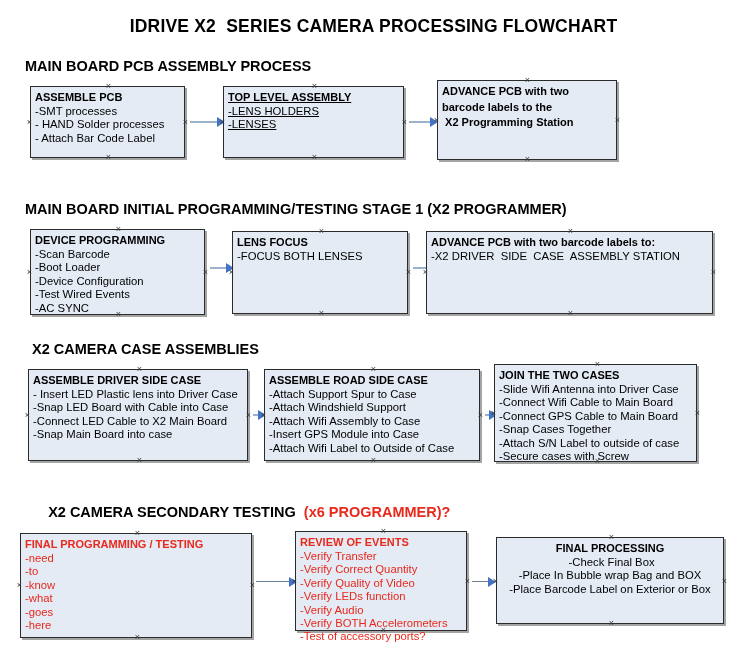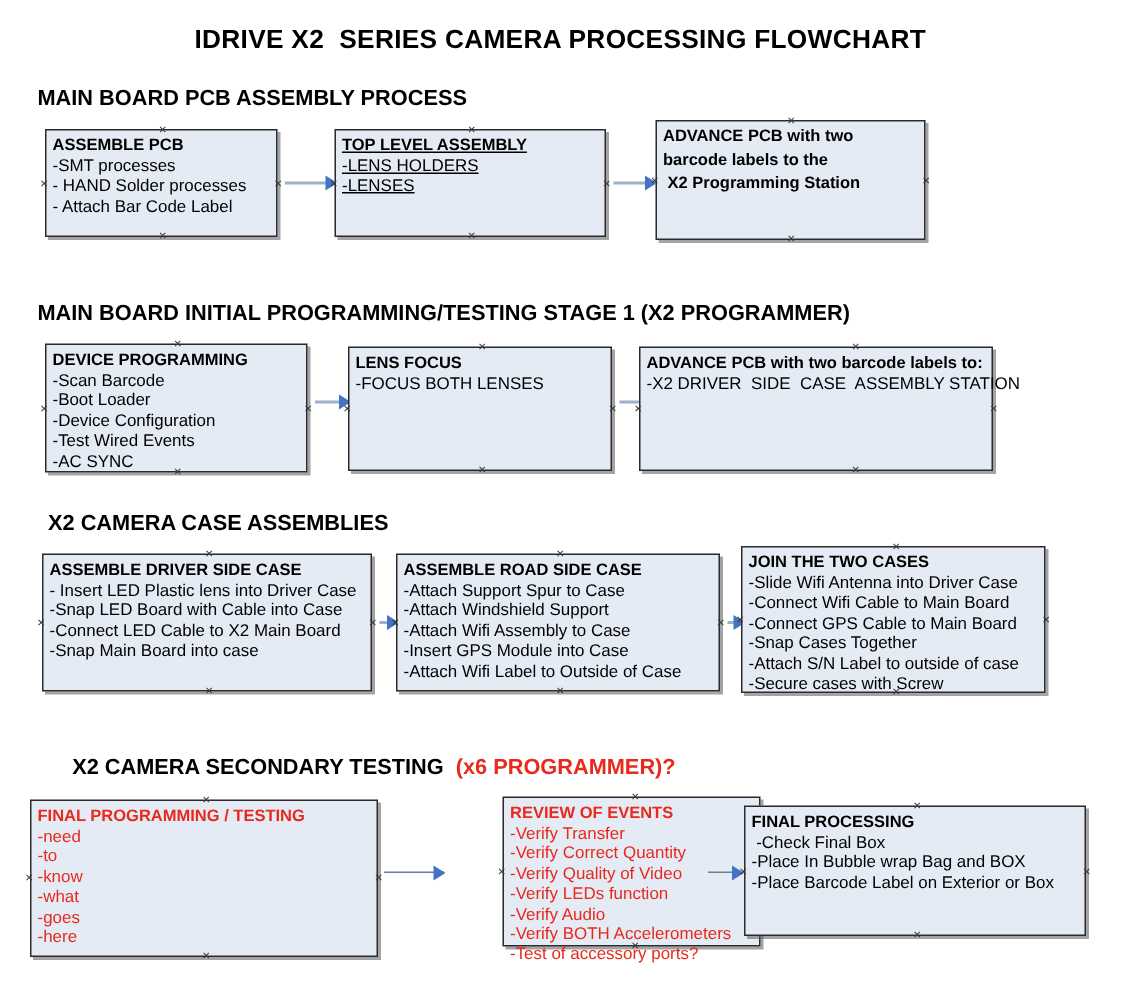--- a/index.html
+++ b/index.html
@@ -179,21 +179,21 @@
     <div class="node-line">-FOCUS BOTH LENSES</div>
     <div class="handle" style="left:85px; top:-4px;"></div>
     <div class="handle" style="left:85px; bottom:-4px;"></div>
     <div class="handle" style="left:-5px; top:37px;"></div>
     <div class="handle" style="right:-5px; top:37px;"></div>
   </div>
 
   <div class="conn" style="left:413px; top:267px; width:22px;"></div>
   <div class="conn-head" style="left:429px; top:263px;"></div>
 
-  <div class="node" style="left:426px; top:231px; width:236px; height:83px;">
+  <div class="node" style="left:426px; top:231px; width:287px; height:83px;">
     <div class="node-title">ADVANCE PCB with two barcode labels to:</div>
     <div class="node-line">-X2 DRIVER  SIDE  CASE  ASSEMBLY STATION</div>
     <div class="handle" style="left:140px; top:-4px;"></div>
     <div class="handle" style="left:140px; bottom:-4px;"></div>
     <div class="handle" style="left:-5px; top:37px;"></div>
     <div class="handle" style="right:-5px; top:37px;"></div>
   </div>
 
   <div class="section-title" style="left:32px; top:341px;">X2 CAMERA CASE ASSEMBLIES</div>
 
@@ -256,39 +256,39 @@
     <div class="node-line">-here</div>
     <div class="handle" style="left:113px; top:-4px;"></div>
     <div class="handle" style="left:113px; bottom:-4px;"></div>
     <div class="handle" style="left:-5px; top:48px;"></div>
     <div class="handle" style="right:-5px; top:48px;"></div>
   </div>
 
   <div class="conn" style="left:256px; top:581px; width:40px; height:1px; background:#6b7f99;"></div>
   <div class="conn-head" style="left:289px; top:577px;"></div>
 
-  <div class="node red" style="left:295px; top:531px; width:172px; height:100px;margin-left:40px;">
+  <div class="node red" style="left:295px; top:531px; width:172px; height:100px;">
     <div class="node-title">REVIEW OF EVENTS</div>
     <div class="node-line">-Verify Transfer</div>
     <div class="node-line">-Verify Correct Quantity</div>
     <div class="node-line">-Verify Quality of Video</div>
     <div class="node-line">-Verify LEDs function</div>
     <div class="node-line">-Verify Audio</div>
     <div class="node-line">-Verify BOTH Accelerometers</div>
     <div class="node-line">-Test of accessory ports?</div>
     <div class="handle" style="left:84px; top:-4px;"></div>
     <div class="handle" style="left:84px; bottom:-4px;"></div>
     <div class="handle" style="left:-5px; top:46px;"></div>
     <div class="handle" style="right:-5px; top:46px;"></div>
   </div>
 
   <div class="conn" style="left:472px; top:581px; width:22px; height:1px; background:#6b7f99;"></div>
   <div class="conn-head" style="left:488px; top:577px;"></div>
 
-  <div class="node" style="left:496px; top:537px; width:228px; height:87px;">
+  <div class="node" style="left:496px; top:537px; width:228px; height:87px;text-align:center;">
     <div class="node-title">FINAL PROCESSING</div>
     <div class="node-line"> -Check Final Box</div>
     <div class="node-line">-Place In Bubble wrap Bag and BOX</div>
     <div class="node-line">-Place Barcode Label on Exterior or Box</div>
     <div class="handle" style="left:111px; top:-4px;"></div>
     <div class="handle" style="left:111px; bottom:-4px;"></div>
     <div class="handle" style="left:-5px; top:40px;"></div>
     <div class="handle" style="right:-5px; top:40px;"></div>
   </div>
 

